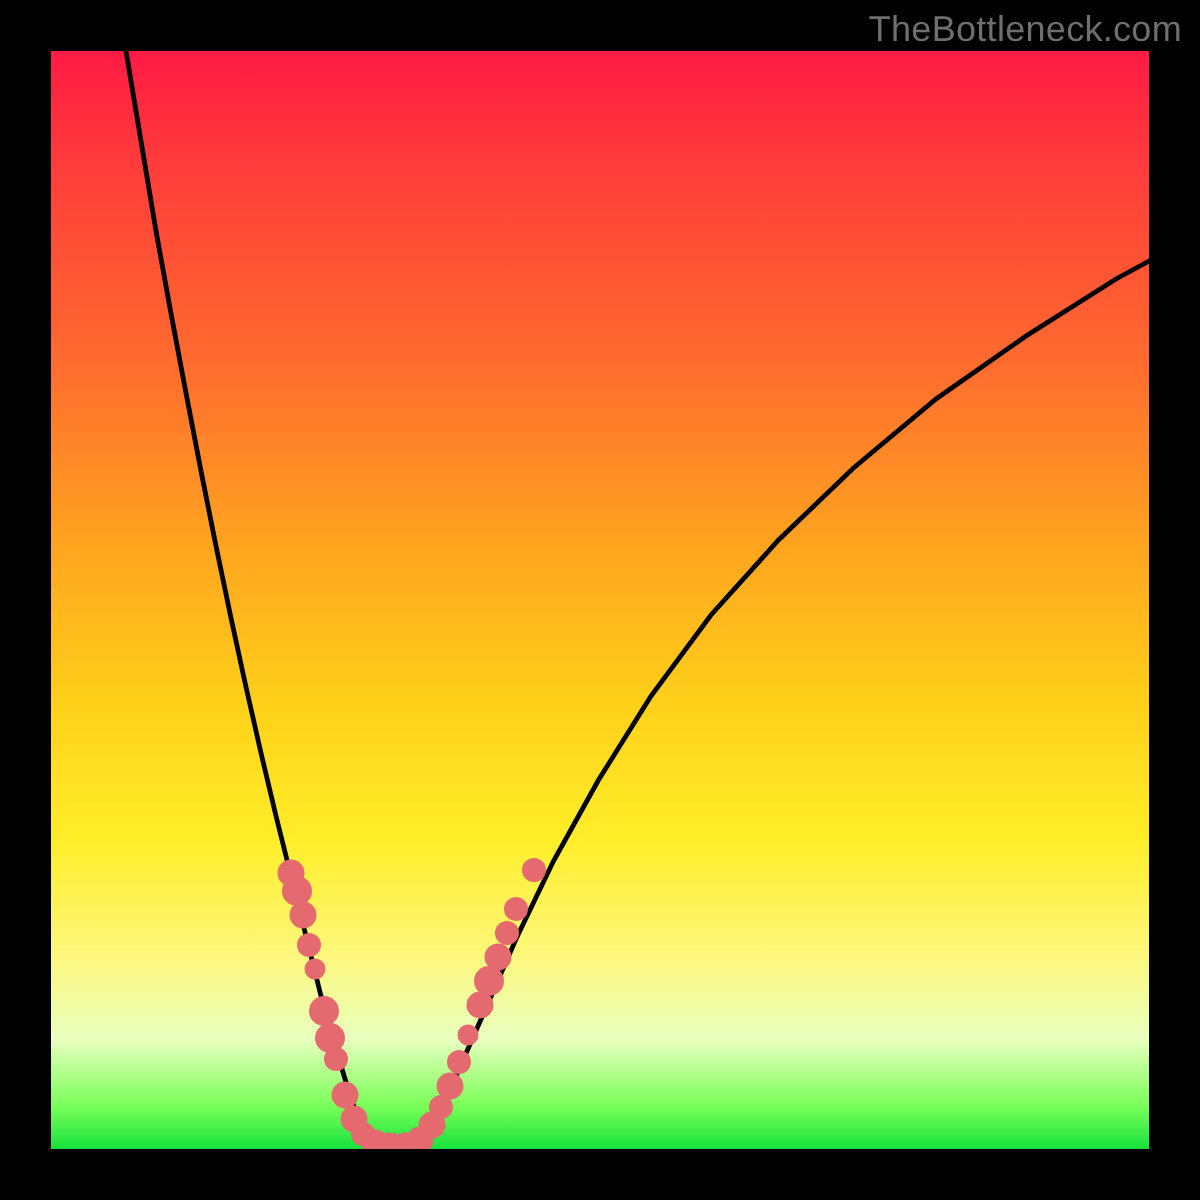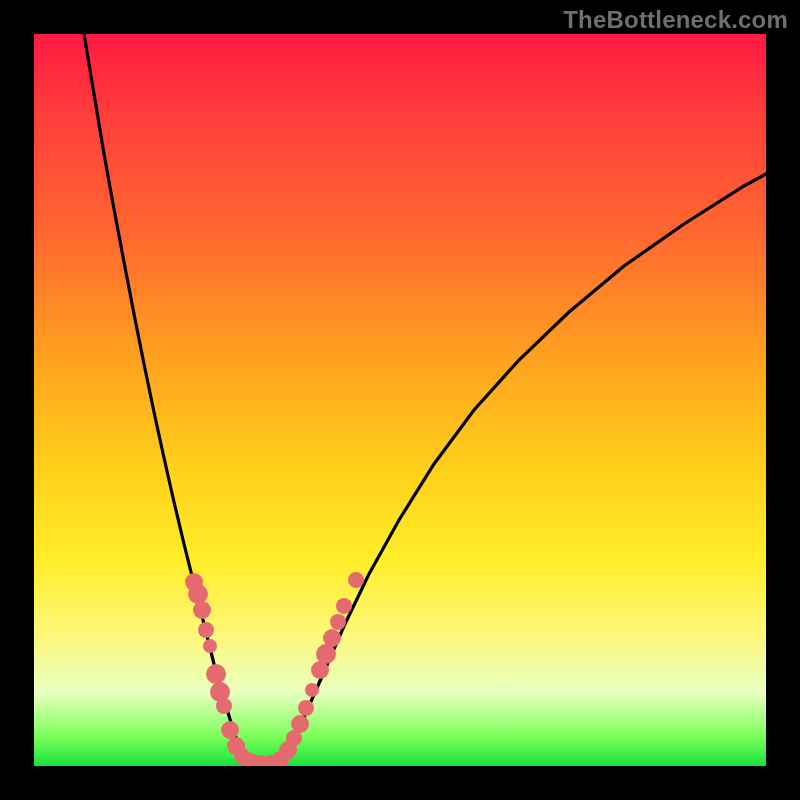--- a/index.html
+++ b/index.html
@@ -40,21 +40,21 @@
       #18e23c 100%
     );
   }
   .watermark {
     position: absolute;
     top: 6px;
     right: 12px;
     color: #6f6f6f;
     font-size: 24px;
     letter-spacing: 0.2px;
-    font-weight: 700;
+    font-weight: 400;
   }
   svg.curve {
     position: absolute;
     left: 0;
     top: 0;
     width: 732px;
     height: 732px;
   }
   .dots circle {
     fill: #e46a6f;

